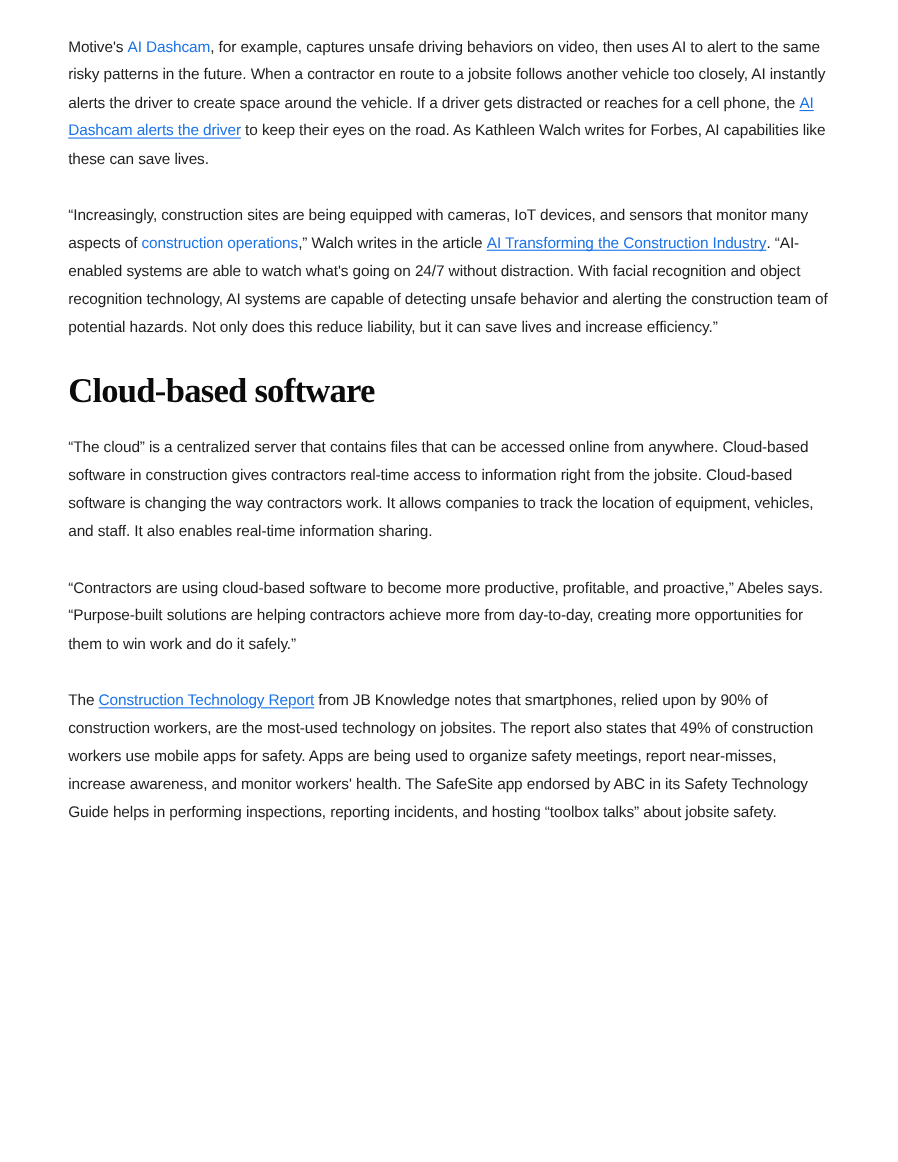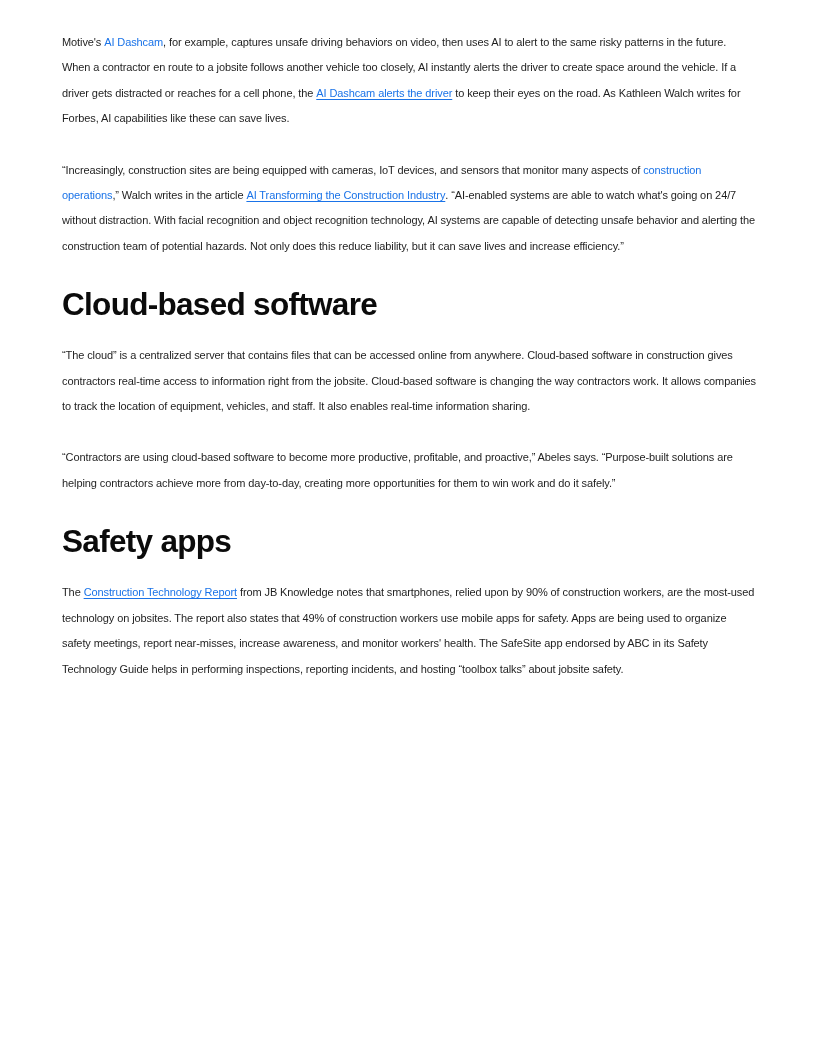--- a/index.html
+++ b/index.html
@@ -23,39 +23,40 @@
     padding: 30px 61px 0 62px;
     overflow: hidden;
   }
 
   .article {
     width: 694px;
   }
 
   p.body-text {
     margin: 0 0 26px 0;
-    font-size: 11px;
+    font-size: 14px;
     line-height: 25.4px;
     color: #1e1e1e;
     letter-spacing: -0.1px;
     text-align: left;
     word-spacing: 0px;
   }
 
   p.body-text:last-child {
     margin-bottom: 11px;
   }
 
   h2.section-heading {
     margin: 12px 0 20px 0;
     font-size: 31.5px;
     line-height: 38px;
     font-weight: bold;
     color: #0b0b0b;
     letter-spacing: -0.7px;
+    font-family: Liberation Serif, serif;
   }
 
   h2.section-heading.tight-top {
     margin-top: 10px;
   }
 
   a.inline-link {
     color: #1a73e8;
     text-decoration: none;
     font-weight: 500;
@@ -76,18 +77,17 @@
     <p class="body-text"><span>Motive's </span><a class="inline-link" href="#">AI Dashcam</a><span>, for example, captures unsafe driving behaviors on video, then uses AI to alert to the same risky patterns in the future. When a contractor en route to a jobsite follows another vehicle too closely, AI instantly alerts the driver to create space around the vehicle. If a driver gets distracted or reaches for a cell phone, the </span><a class="inline-link underlined" href="#">AI Dashcam alerts the driver</a><span> to keep their eyes on the road. As Kathleen Walch writes for Forbes, AI capabilities like these can save lives.</span></p>
 
     <p class="body-text"><span>“Increasingly, construction sites are being equipped with cameras, IoT devices, and sensors that monitor many aspects of </span><a class="inline-link" href="#">construction operations</a><span>,” Walch writes in the article </span><a class="inline-link underlined" href="#">AI Transforming the Construction Industry</a><span>.  “AI-enabled systems are able to watch what's going on 24/7 without distraction. With facial recognition and object recognition technology, AI systems are capable of detecting unsafe behavior and alerting the construction team of potential hazards. Not only does this reduce liability, but it can save lives and increase efficiency.”</span></p>
 
     <h2 class="section-heading">Cloud-based software</h2>
 
     <p class="body-text">“The cloud” is a centralized server that contains files that can be accessed online from anywhere. Cloud-based software in construction gives contractors real-time access to information right from the jobsite. Cloud-based software is changing the way contractors work. It allows companies to track the location of equipment, vehicles, and staff. It also enables real-time information sharing.</p>
 
     <p class="body-text">“Contractors are using cloud-based software to become more productive, profitable, and proactive,” Abeles says. “Purpose-built solutions are helping contractors achieve more from day-to-day, creating more opportunities for them to win work and do it safely.”</p>
 
-    <h2 class="section-heading tight-top">Safety apps</h2>
 
     <p class="body-text"><span>The </span><a class="inline-link underlined" href="#">Construction Technology Report</a><span> from JB Knowledge notes that smartphones, relied upon by 90% of construction workers, are the most-used technology on jobsites. The report also states that 49% of construction workers use mobile apps for safety. Apps are being used to organize safety meetings, report near-misses, increase awareness, and monitor workers' health. The SafeSite app endorsed by ABC in its Safety Technology Guide helps in performing inspections, reporting incidents, and hosting “toolbox talks” about jobsite safety.</span></p>
 
   </div>
 </div>
 
 </body></html>

